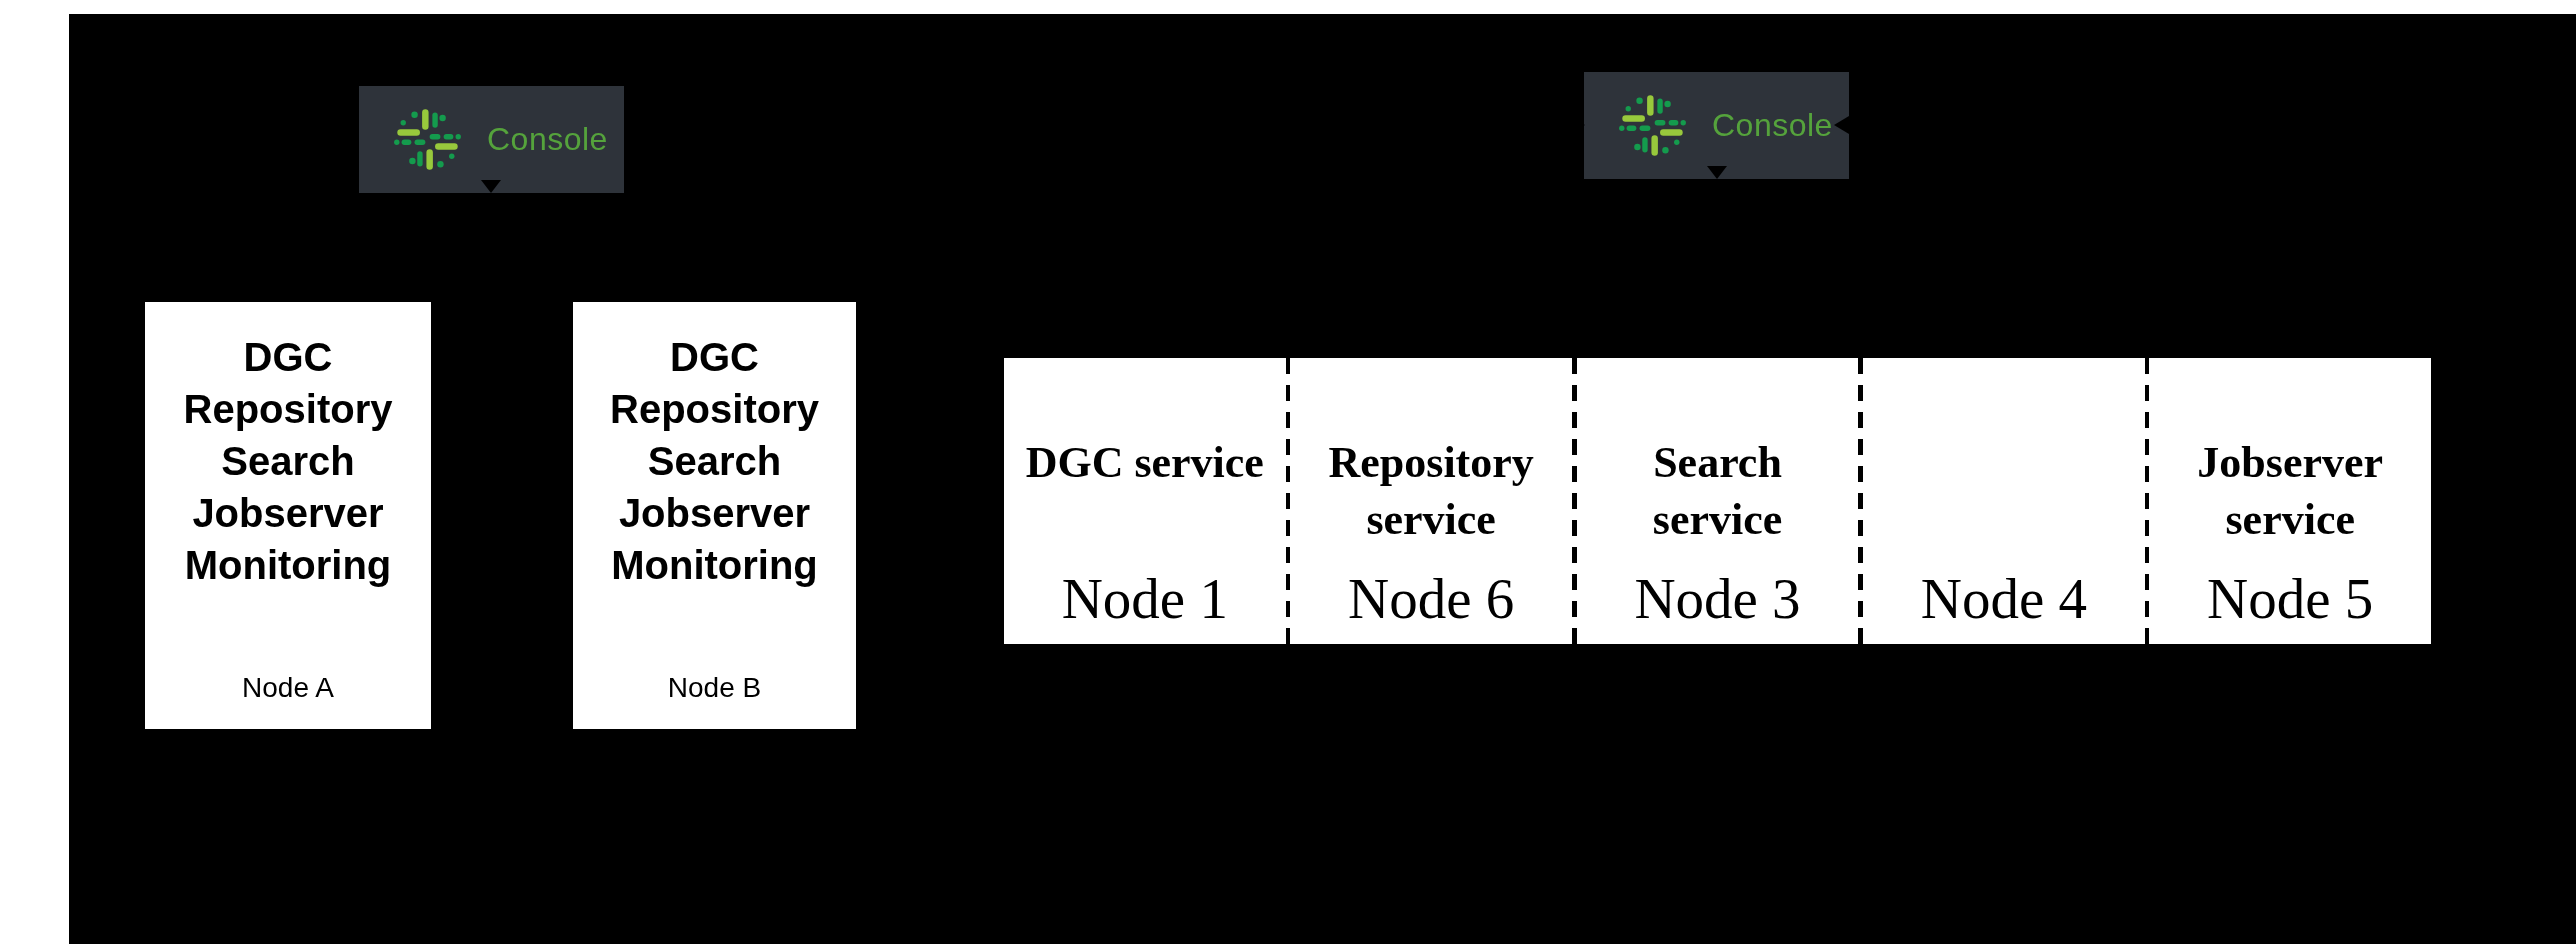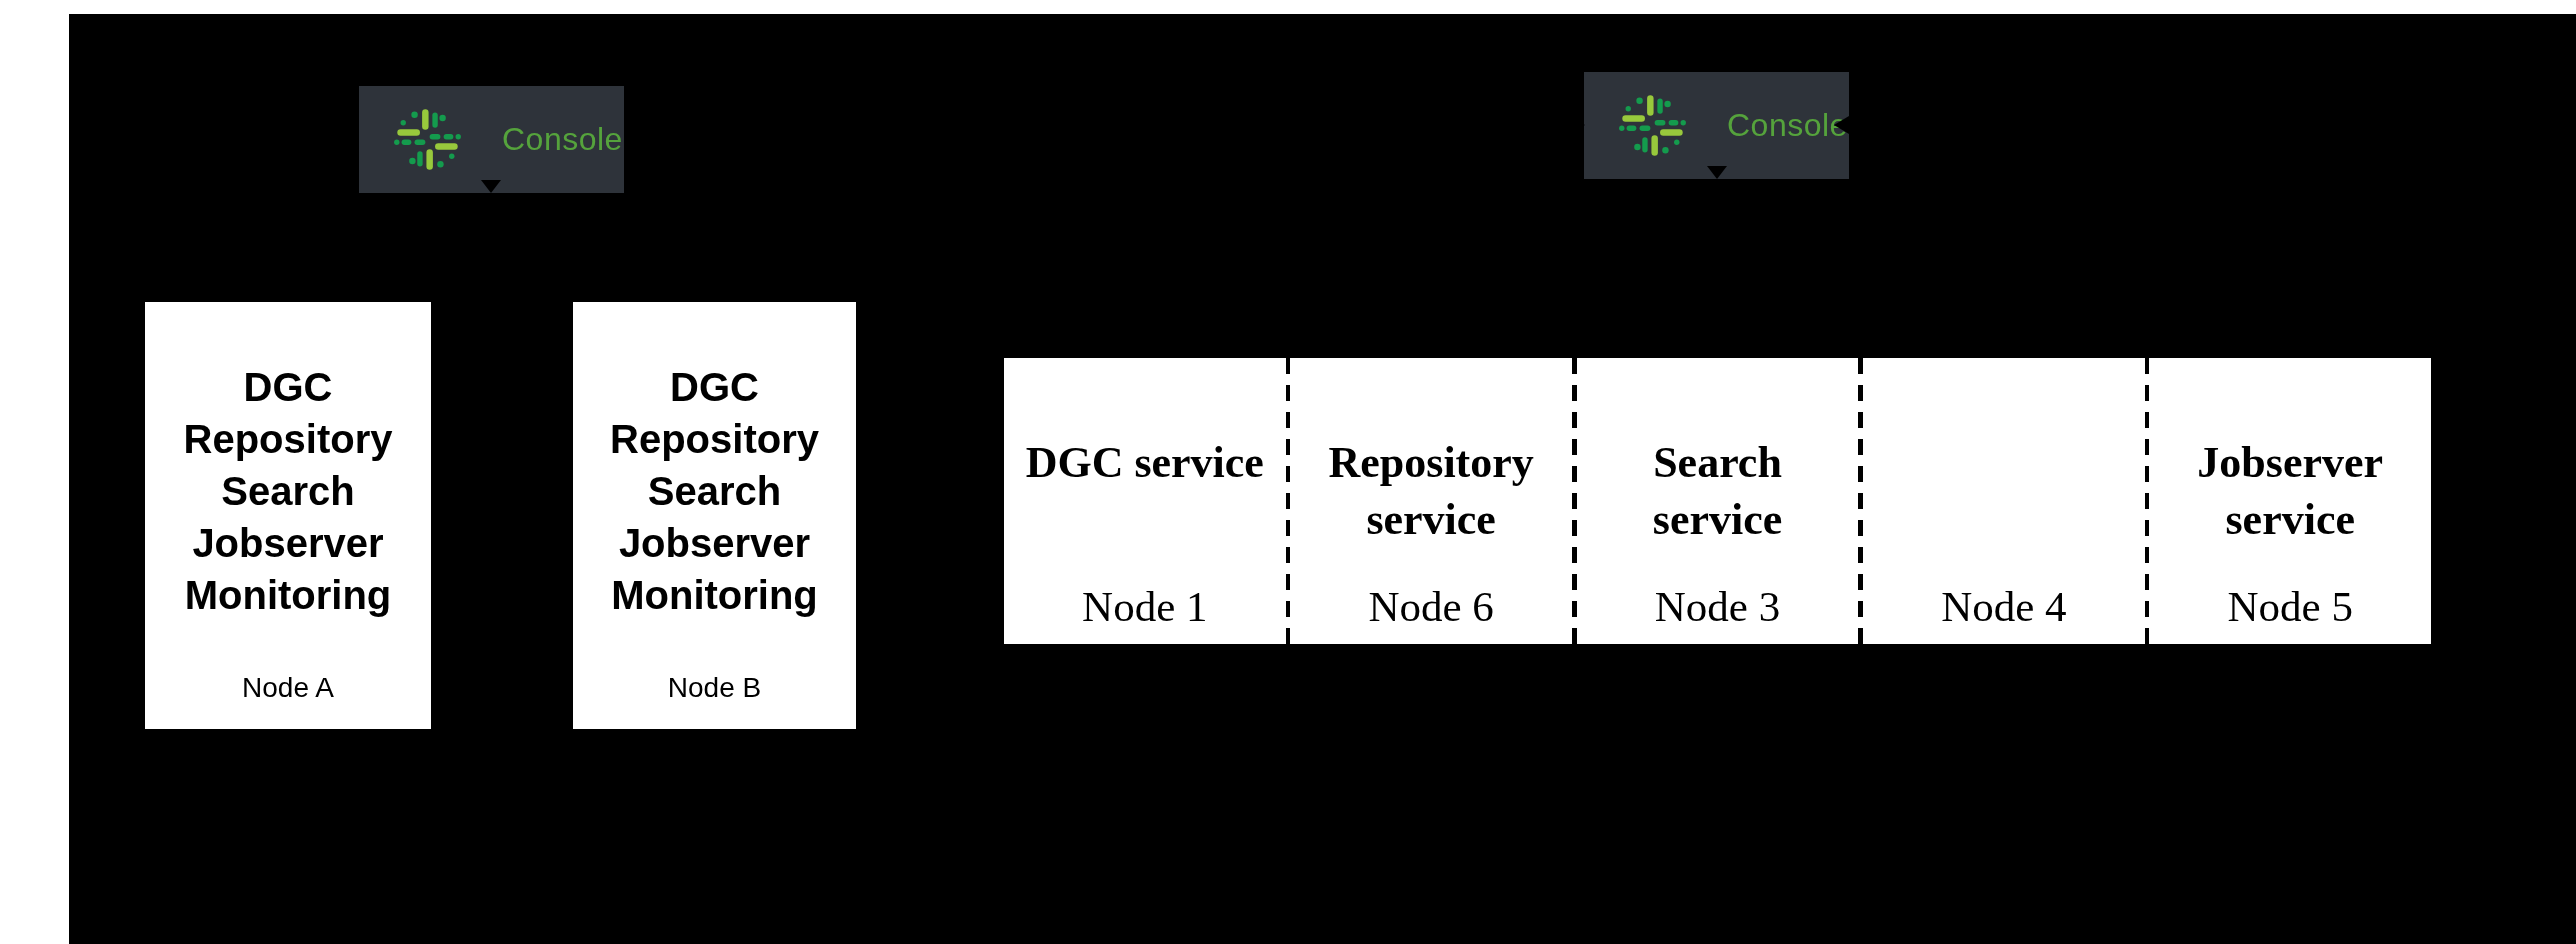--- a/index.html
+++ b/index.html
@@ -24,40 +24,40 @@
     background: #2e333a;
     display: flex;
     align-items: center;
     padding-left: 34px;
     box-sizing: border-box;
   }
   .console-badge.left  { left: 359px;  top: 86px; }
   .console-badge.right { left: 1584px; top: 72px; }
   .console-logo { width: 69px; height: 69px; flex: 0 0 auto; }
   .console-label {
-    margin-left: 40px;
+    margin-left: 25px;
     font-size: 32px;
     font-weight: 400;
     color: #55a33c;
     letter-spacing: 0.5px;
     white-space: nowrap;
   }
   
   .ha-box {
     position: absolute;
     top: 302px;
     height: 427px;
     background: #ffffff;
     box-sizing: border-box;
     text-align: center;
   }
   .ha-box.a { left: 145px; width: 286px; }
   .ha-box.b { left: 573px; width: 283px; }
   .svc-lines {
-    padding-top: 59px;
+    padding-top: 29px;
     font-weight: bold;
     font-size: 40px;
     line-height: 52px;
     color: #000000;
   }
   .ha-node-label {
     position: absolute;
     left: 0; right: 0;
     bottom: 25px;
     font-size: 28px;
@@ -87,21 +87,21 @@
     max-width: 250px;
     font-weight: bold;
     font-size: 44px;
     line-height: 57px;
     color: #000000;
   }
   .cell-node-label {
     position: absolute;
     left: 0; right: 0;
     bottom: 13.4px;
-    font-size: 43px;
+    font-size: 57px;
     color: #000000;
   }
   
   .arrowhead { position: absolute; width: 0; height: 0; z-index: 3; }
   .arrow-down {
     border-left: 10.5px solid transparent;
     border-right: 10.5px solid transparent;
     border-top: 13.4px solid #000000;
   }
   .arrow-down.under-left-badge  { left: 481px;  top: 180px; }

